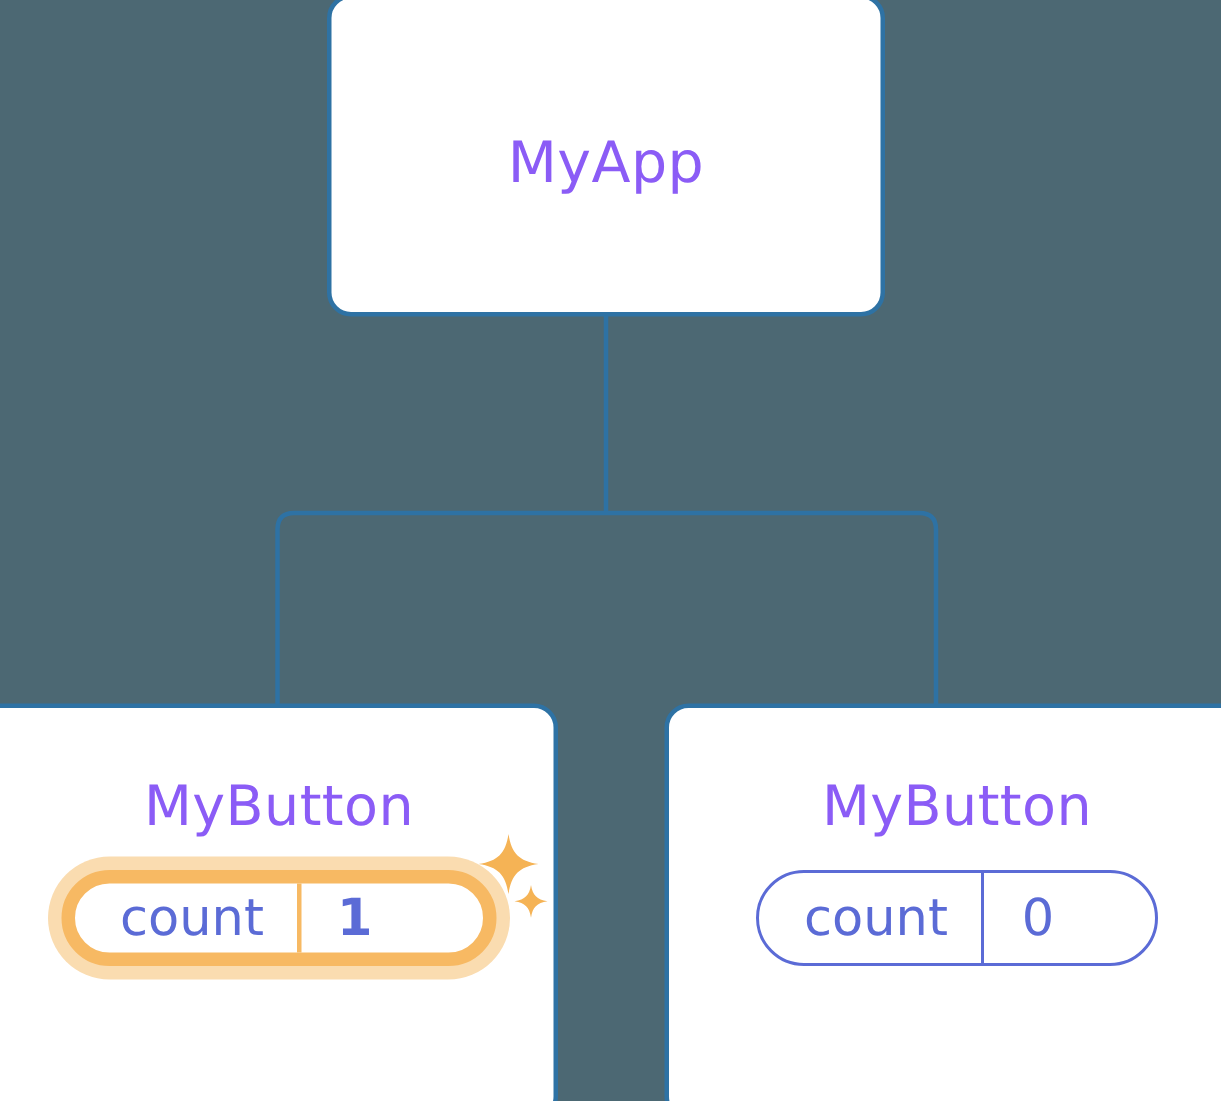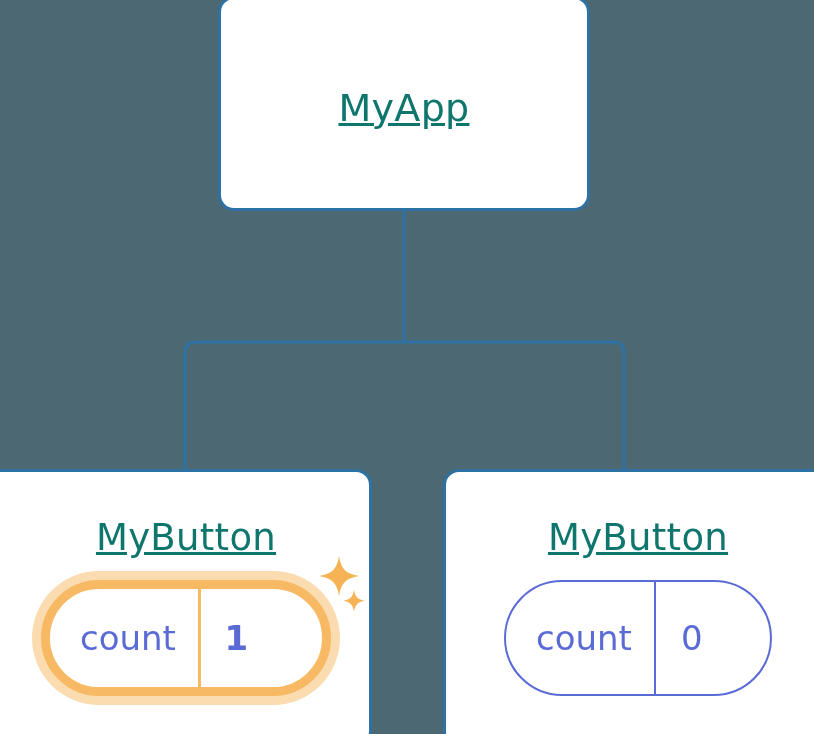--- a/index.html
+++ b/index.html
@@ -63,27 +63,26 @@
     height: 278px;
   }
   #node-child-right {
     left: 443px;
     top: 469px;
     width: 390px;
     height: 278px;
   }
 
   .node-title {
-    color: #0f766e;
+    color: #8b5cf6;
     font-size: 37px;
     font-weight: 400;
     letter-spacing: 0.3px;
     line-height: 1;
     white-space: nowrap;
-    text-decoration: underline;
   }
   #node-root .node-title {
     font-size: 38px;
   }
   #node-child-left .node-title {
     margin-top: 47px;
     margin-left: 18px;
   }
   #node-child-right .node-title {
     margin-top: 47px;
@@ -101,21 +100,21 @@
     margin-left: 18px;
   }
 
   .pill {
     position: relative;
     display: flex;
     align-items: stretch;
     border-radius: 999px;
     box-sizing: border-box;
     background: #ffffff;
-    height: 116px;
+    height: 64px;
   }
   
   .pill.plain {
     border: 2px solid #5b6bd6;
     width: 268px;
   }
   
   .pill.highlight {
     border: 9px solid #f7b963;
     width: 290px;

